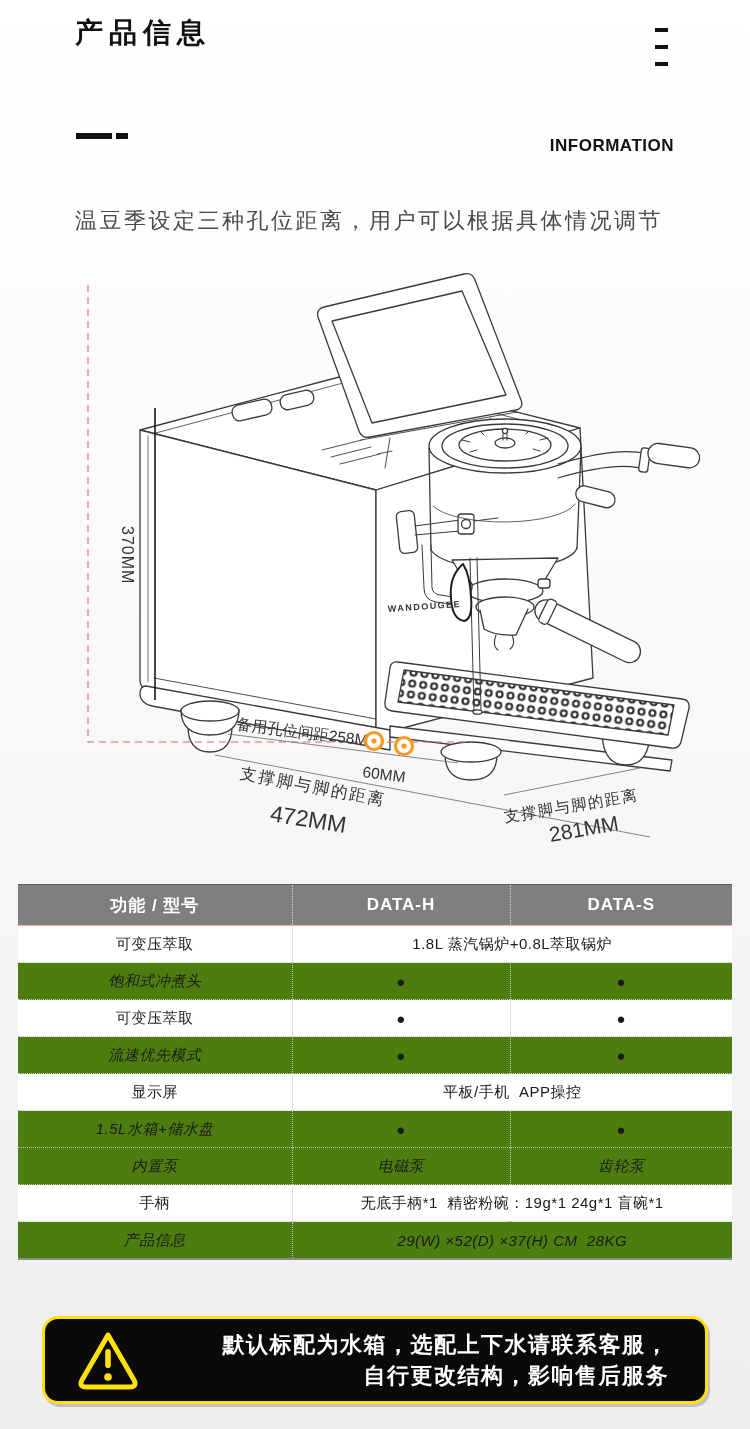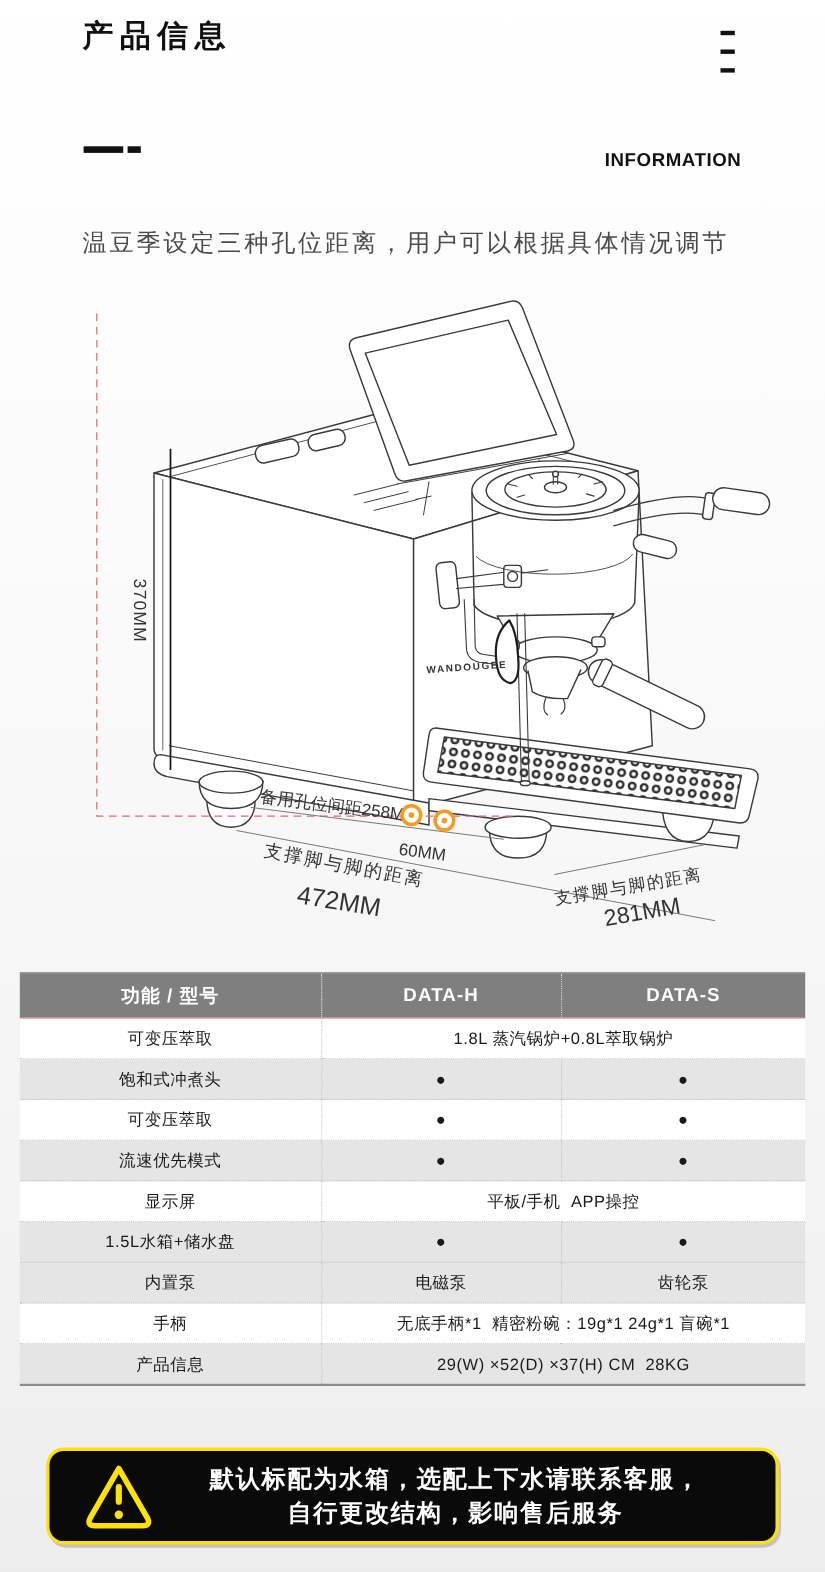--- a/index.html
+++ b/index.html
@@ -27,33 +27,33 @@
   table.spec th{
     height:38px;background:#7f7f7f;color:#fff;font-size:17px;font-weight:700;
     border-top:1px solid #5f5f5f;border-bottom:1px solid #fca5a5;letter-spacing:1px;
   }
   table.spec th + th{border-left:1px dotted #d8d8d8;}
   table.spec td{
     height:34px;text-align:center;font-size:15px;color:#1a1a1a;
     border-top:1px dotted #c6c6c6;white-space:pre;letter-spacing:.5px;
   }
   table.spec td + td{border-left:1px dotted #c6c6c6;}
-  table.spec tr.alt{background:#e5e5e5;}
+  table.spec tr.alt{background:#4d7c0f;font-style:italic;}
   table.spec tr{background:#fff;}
   table.spec{border-bottom:2px solid #8c8c8c;}
   td.dot{font-size:12px;}
   .col1{width:274px;}.col2{width:218px;}.col3{width:222px;}
   
   .notice{
     left:42px;top:1316px;width:666px;height:88px;box-sizing:border-box;
     background:#0a0a0a;border:3px solid #ffe10a;border-radius:16px;
     display:flex;align-items:center;box-shadow:2px 3px 0 rgba(0,0,0,.18);
   }
   .notice .warn{margin:0 18px 0 30px;flex:0 0 auto;}
-  .notice .lines{flex:1;text-align:center;color:#fff;font-weight:700;font-size:22px;line-height:31px;letter-spacing:1.5px;padding-right:36px;}
+  .notice .lines{flex:1;text-align:right;color:#fff;font-weight:700;font-size:22px;line-height:31px;letter-spacing:1.5px;padding-right:36px;}
   svg text{font-family:"Liberation Sans","DejaVu Sans",sans-serif;}
 </style>
 </head>
 <body>
 
 <div>
 
   <div class="abs title">产品信息</div>
 
   <div class="abs menu-icon">

